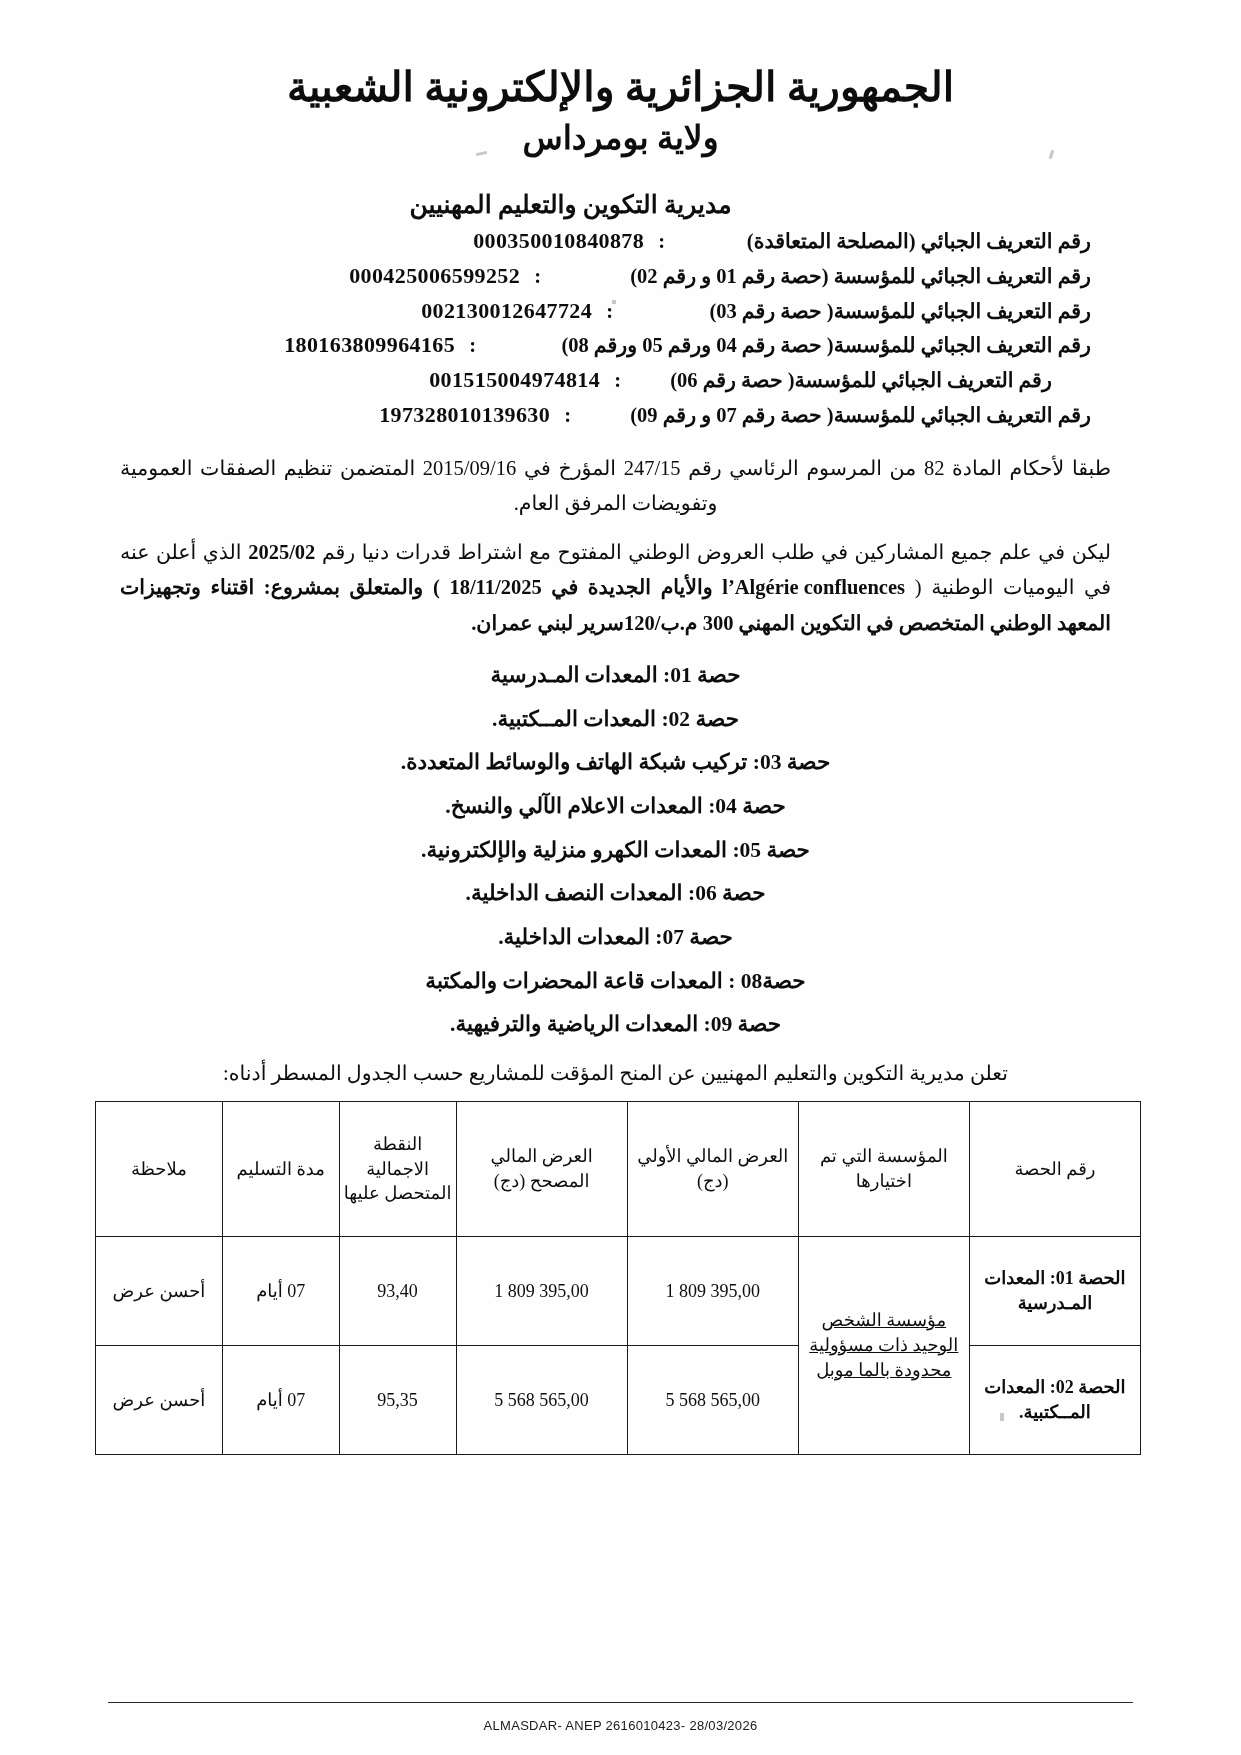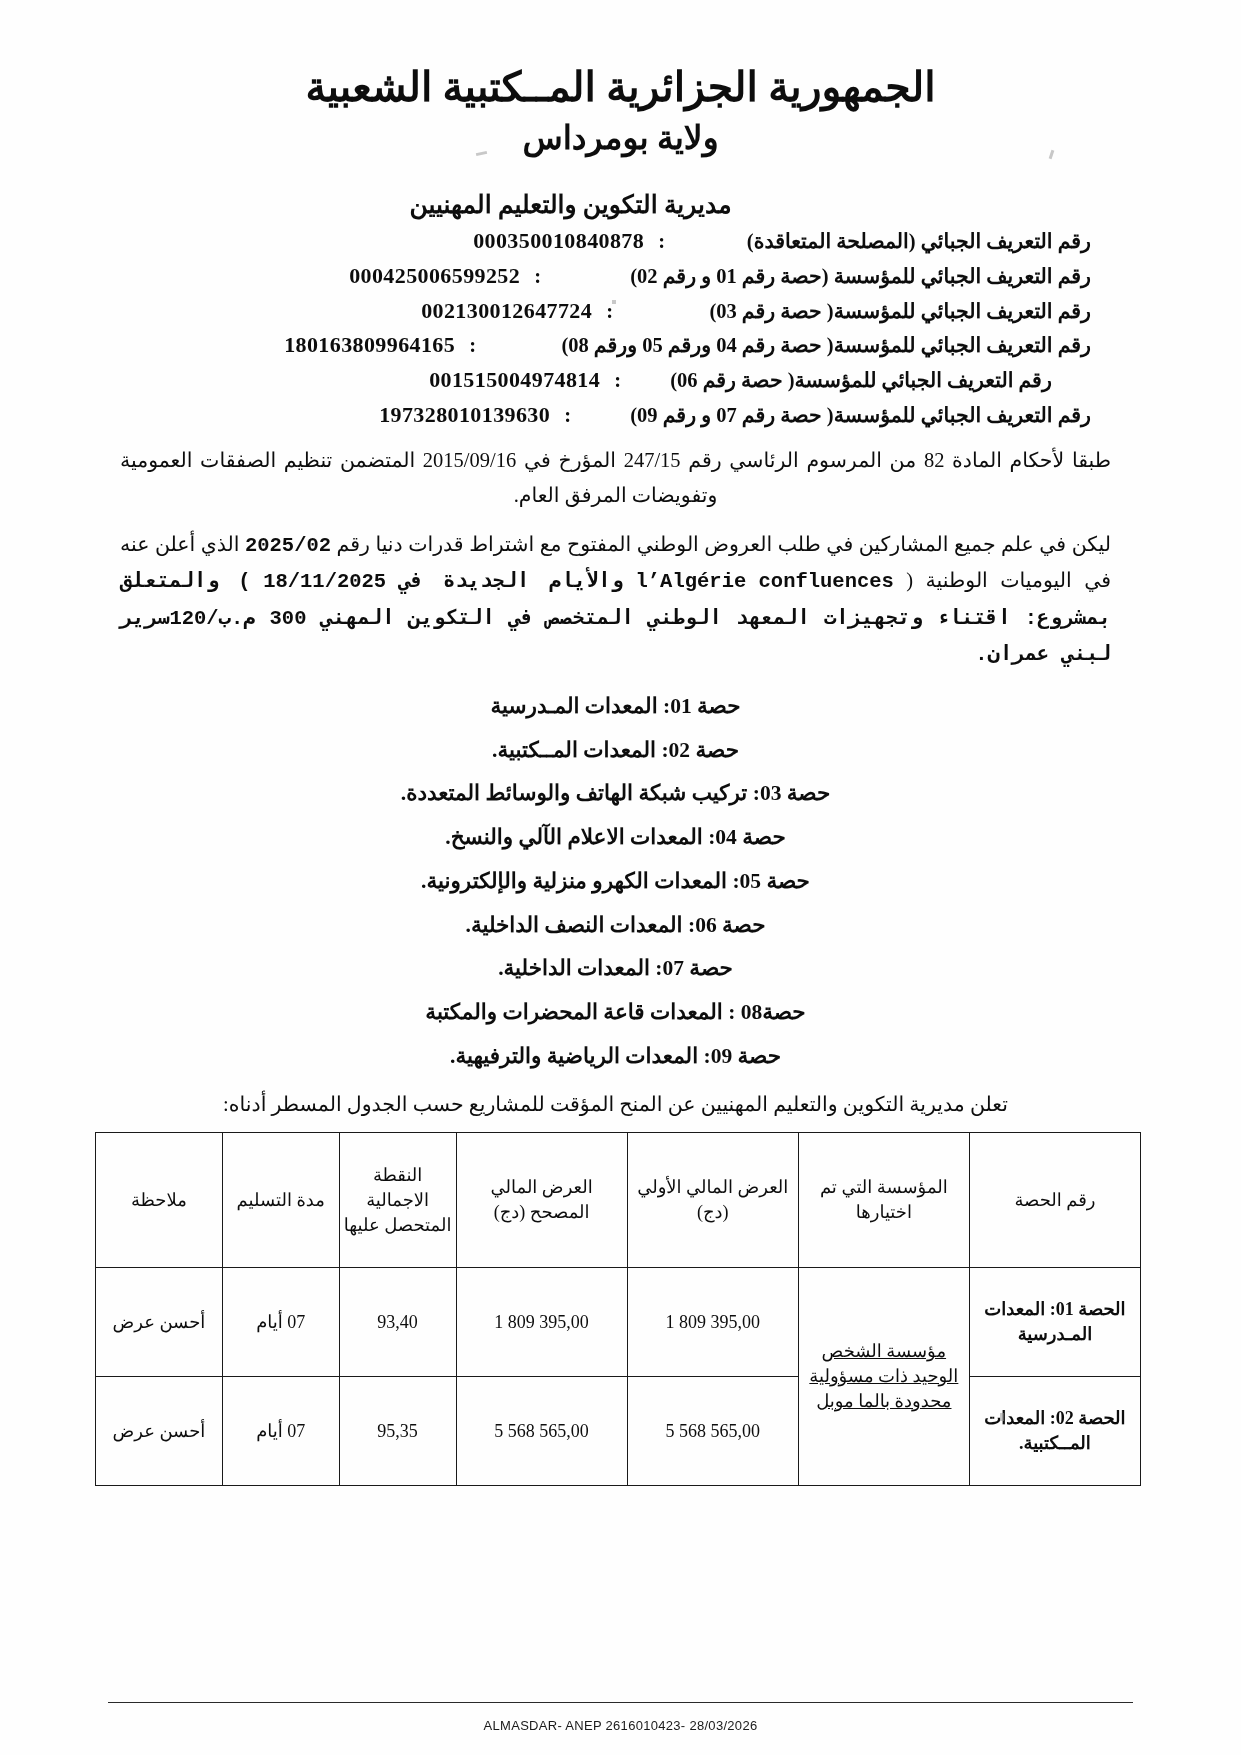--- a/index.html
+++ b/index.html
@@ -98,38 +98,37 @@
   
   .announce-title {
     text-align: center;
     font-size: 32px;
     font-weight: bold;
     margin-top: 52px;
     direction: rtl;
     letter-spacing: 0.5px;
   }
   .body-area {
-    margin-top: 10px;
+    margin-top: 18px;
     padding: 0 130px 0 120px;
     direction: rtl;
   }
   .para {
     font-size: 20.5px;
     line-height: 1.72;
     text-align: justify;
     text-align-last: center;
     margin-bottom: 14px;
   }
   .para.p2 {
     text-align: justify;
     text-align-last: right;
   }
   .b {
     font-weight: bold;
-    font-family: Liberation Mono, monospace;
   }
   .ltr-inline {
     direction: ltr;
     unicode-bidi: embed;
     display: inline-block;
   }
 
   
   .lot-list {
     margin-top: 18px;
@@ -244,21 +243,21 @@
 <body>
 
 <div class="page">
 
   <div class="speck" style="left:1050px;top:150px;width:3px;height:9px;transform:rotate(18deg);"></div>
   <div class="speck" style="left:476px;top:152px;width:11px;height:3px;transform:rotate(-12deg);"></div>
   <div class="speck" style="left:612px;top:300px;width:4px;height:4px;"></div>
   <div class="speck" style="left:1000px;top:1413px;width:4px;height:8px;"></div>
 
   <div class="doc-header">
-    <div class="republic-title">الجمهورية الجزائرية المــكتبية الشعبية</div>
+    <div class="republic-title">الجمهورية الجزائرية والإلكترونية الشعبية</div>
     <div class="wilaya-title">ولاية بومرداس</div>
   </div>
 
   <div class="directorate-block">
     <div class="directorate-title">مديرية التكوين والتعليم المهنيين</div>
 
     <div class="tax-row r1">
       <span class="tax-label">رقم التعريف الجبائي (المصلحة المتعاقدة)</span>
       <span class="tax-colon">:</span>
       <span class="tax-value">000350010840878</span>

